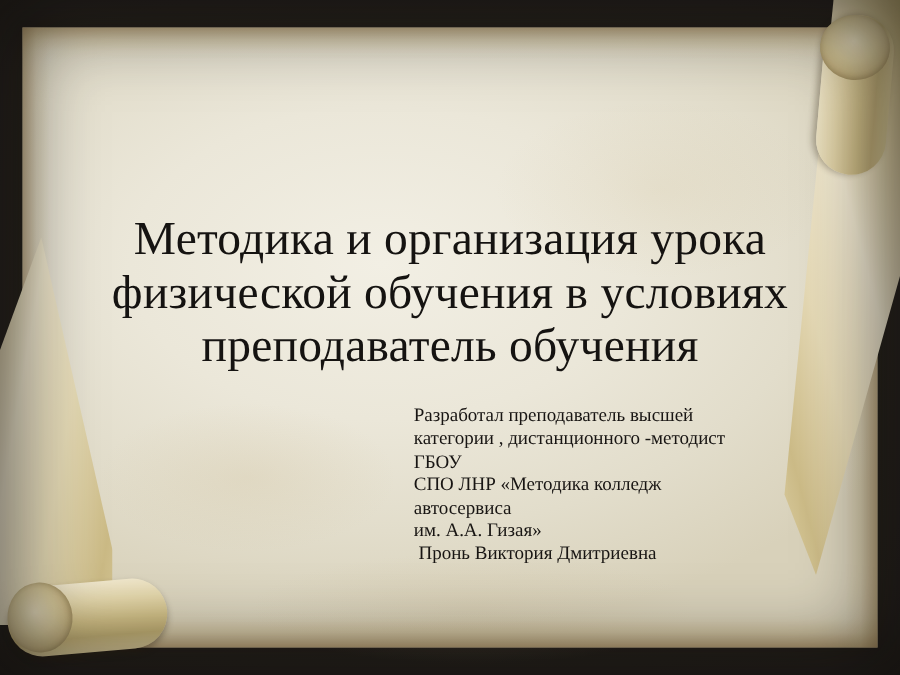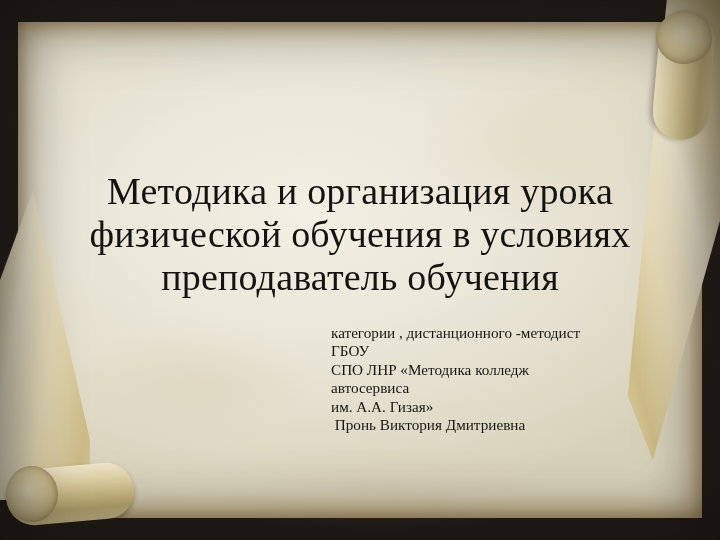--- a/index.html
+++ b/index.html
@@ -227,20 +227,21 @@
   <div class="curl-tr-roll"></div>
   <div class="curl-tr-cap"></div>
 
   <div class="title-block">
     <span class="title-line">Методика и организация урока</span>
     <span class="title-line">физической обучения в условиях</span>
     <span class="title-line">преподаватель обучения</span>
   </div>
 
   <div class="subtitle-block">
+    <span class="subtitle-line">Разработал преподаватель высшей</span>
     <span class="subtitle-line">категории , дистанционного -методист ГБОУ</span>
     <span class="subtitle-line">СПО ЛНР «Методика колледж автосервиса</span>
     <span class="subtitle-line">им. А.А. Гизая»</span>
     <span class="subtitle-line"> Пронь Виктория Дмитриевна</span>
   </div>
 
   <div class="vignette"></div>
 </div>
 
 </body></html>

